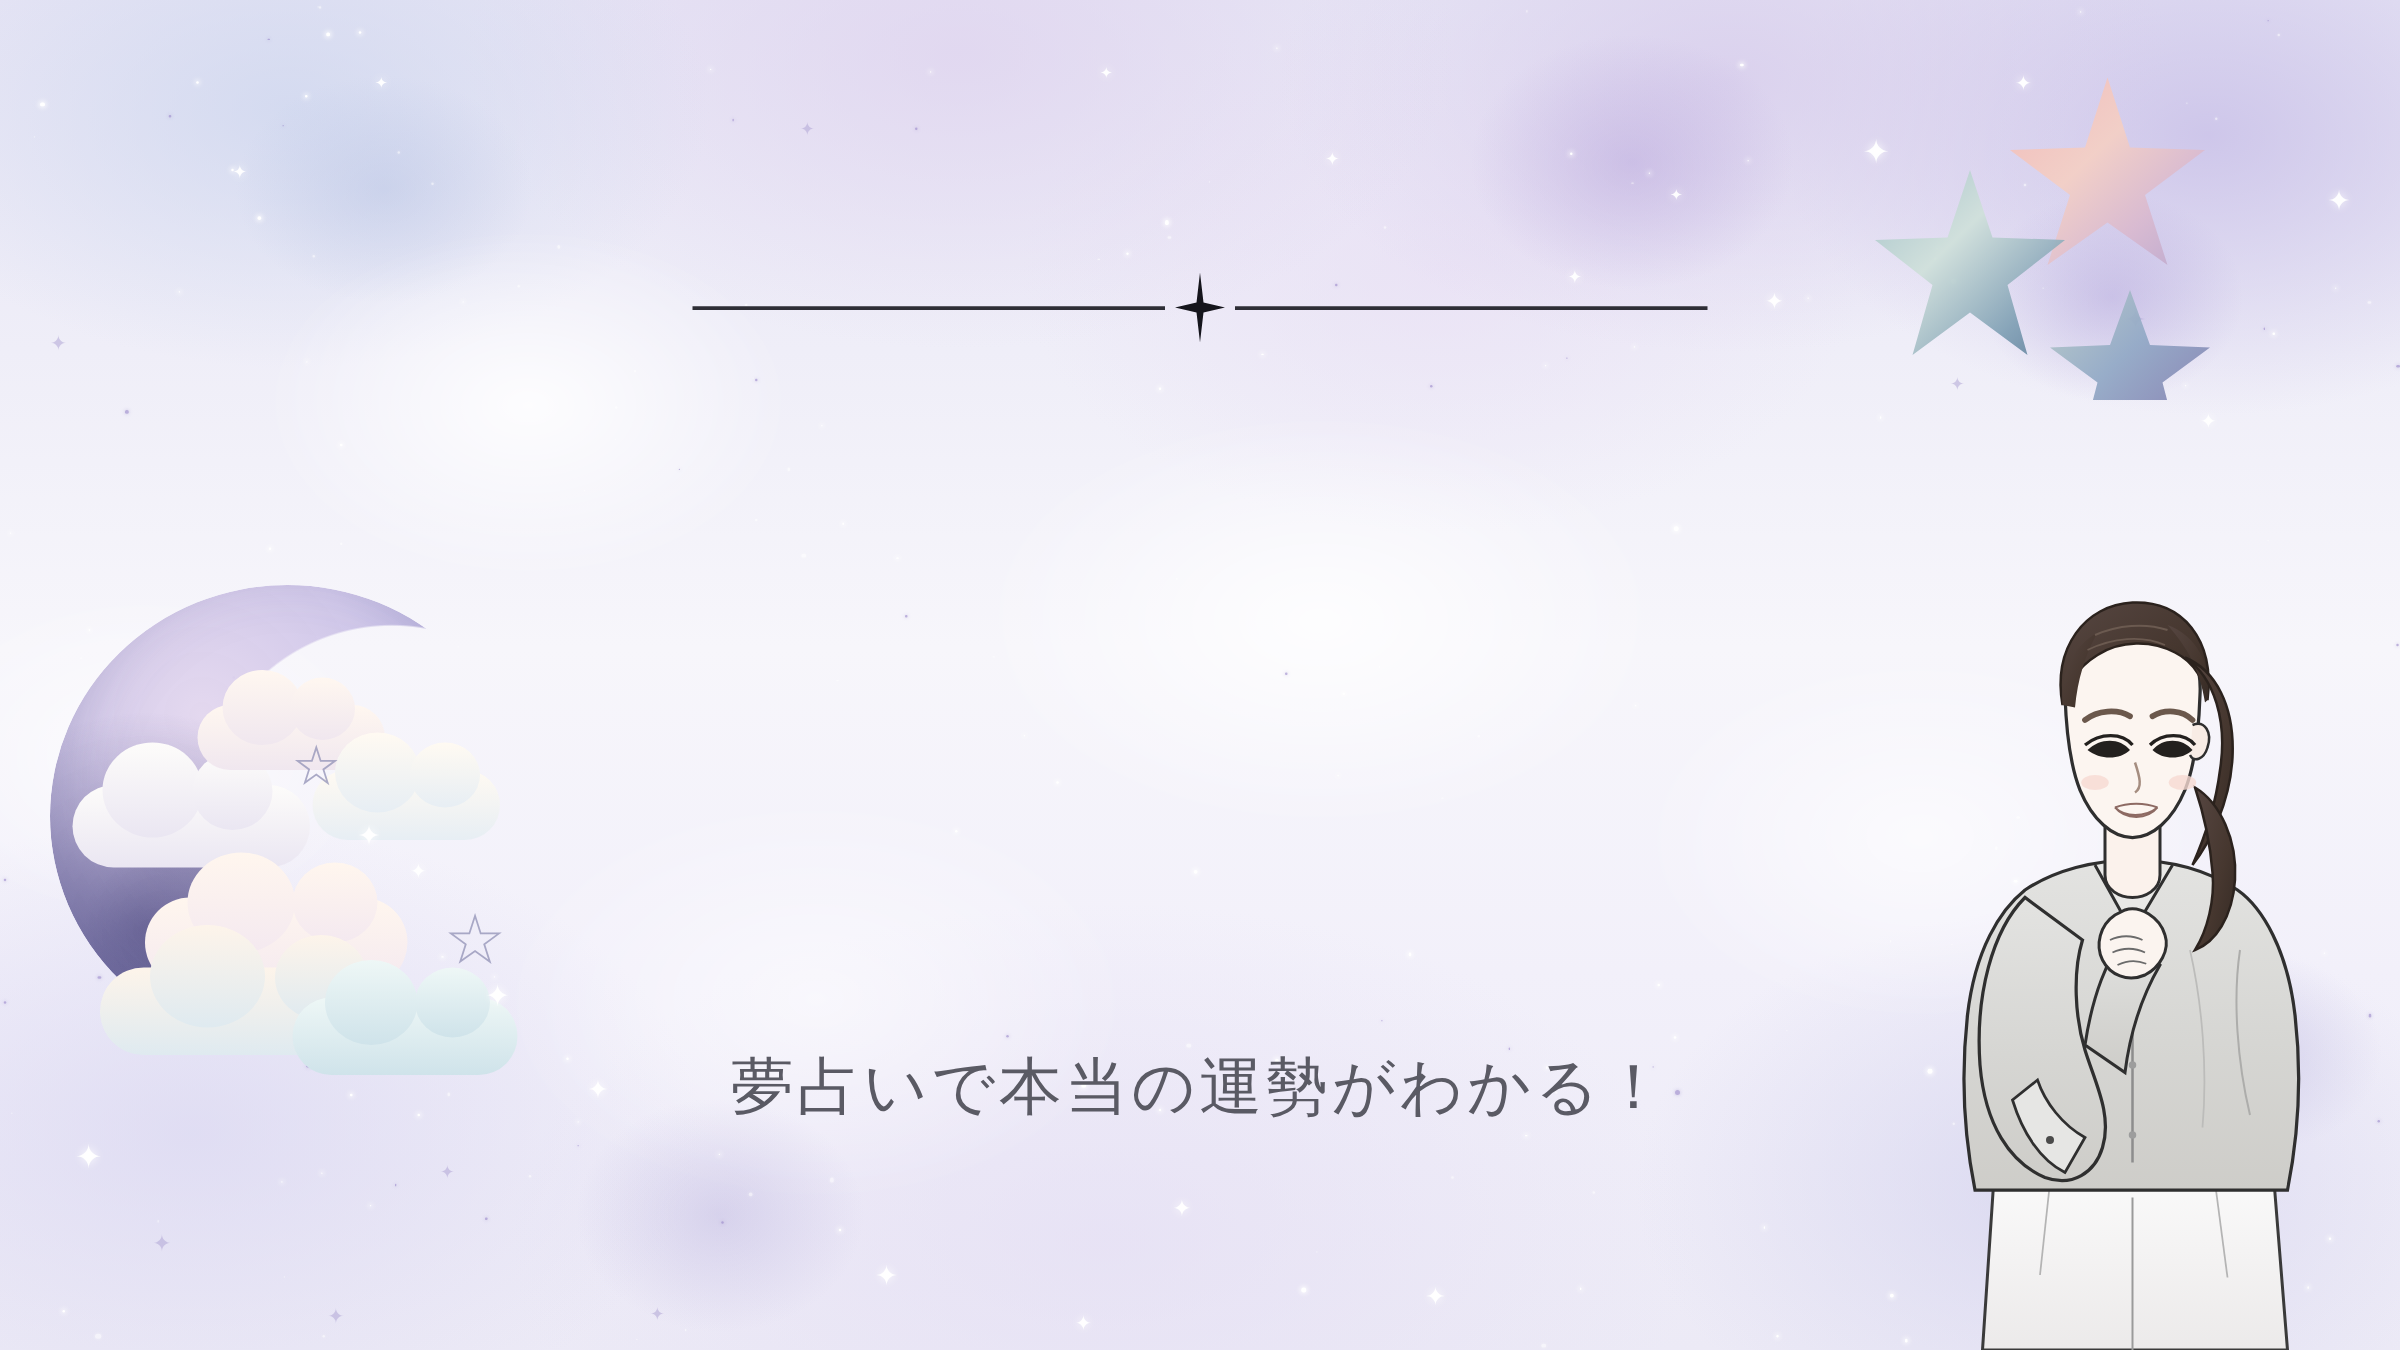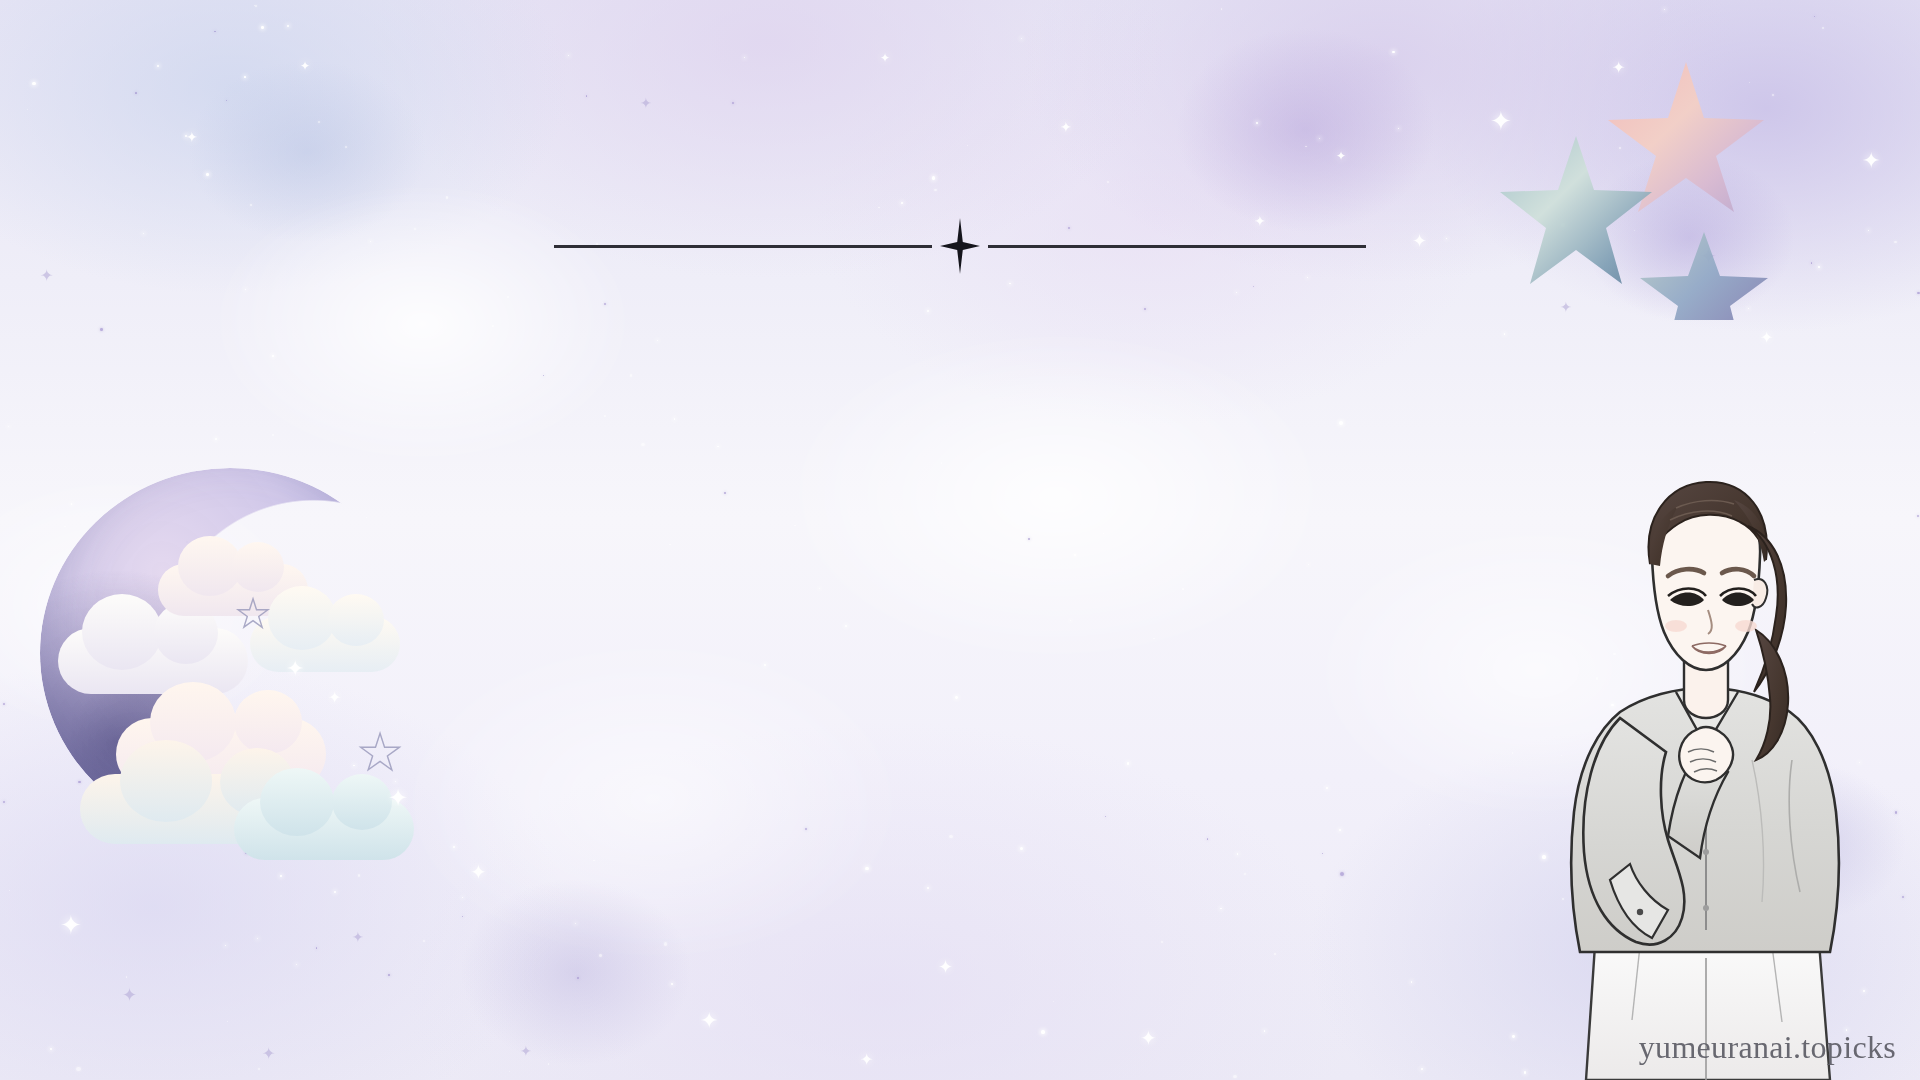--- a/index.html
+++ b/index.html
@@ -509,20 +509,21 @@
 
   <div class="top-block">
     <div class="divider">
       <span class="rule"></span>
       <span class="dia"></span>
       <span class="rule"></span>
     </div>
   </div>
 
 
+  <div class="tagline">夢占いで本当の運勢がわかる！</div>
 
   <div class="woman-art">
     <svg viewBox="0 0 420 620" xmlns="http://www.w3.org/2000/svg">
       <defs>
         <linearGradient id="shirtG" x1="0" y1="0" x2="0" y2="1">
           <stop offset="0%" stop-color="#e3e3e1"></stop>
           <stop offset="55%" stop-color="#d6d6d3"></stop>
           <stop offset="100%" stop-color="#cecdc9"></stop>
         </linearGradient>
         <linearGradient id="hairG" x1="0" y1="0" x2="1" y2="1">
@@ -603,15 +604,14 @@
       <path d="M208 150 C212 162 214 170 208 174" stroke="#a58d80" stroke-width="2" fill="none"></path>
 
       <path d="M192 186 C200 194 216 194 226 186 C218 196 200 196 192 186 Z" fill="#e0a8a2" stroke="#8d6a63" stroke-width="1.6"></path>
       <path d="M192 186 C202 182 216 182 226 186" stroke="#8d6a63" stroke-width="1.6" fill="none"></path>
 
       <ellipse cx="176" cy="166" rx="11" ry="6" fill="#f6d9d2" opacity=".8"></ellipse>
       <ellipse cx="246" cy="166" rx="11" ry="6" fill="#f6d9d2" opacity=".8"></ellipse>
     </svg>
   </div>
 
-  <div class="watermark">yumeuranai.topicks</div>
 
 </div>
 
 </body></html>

